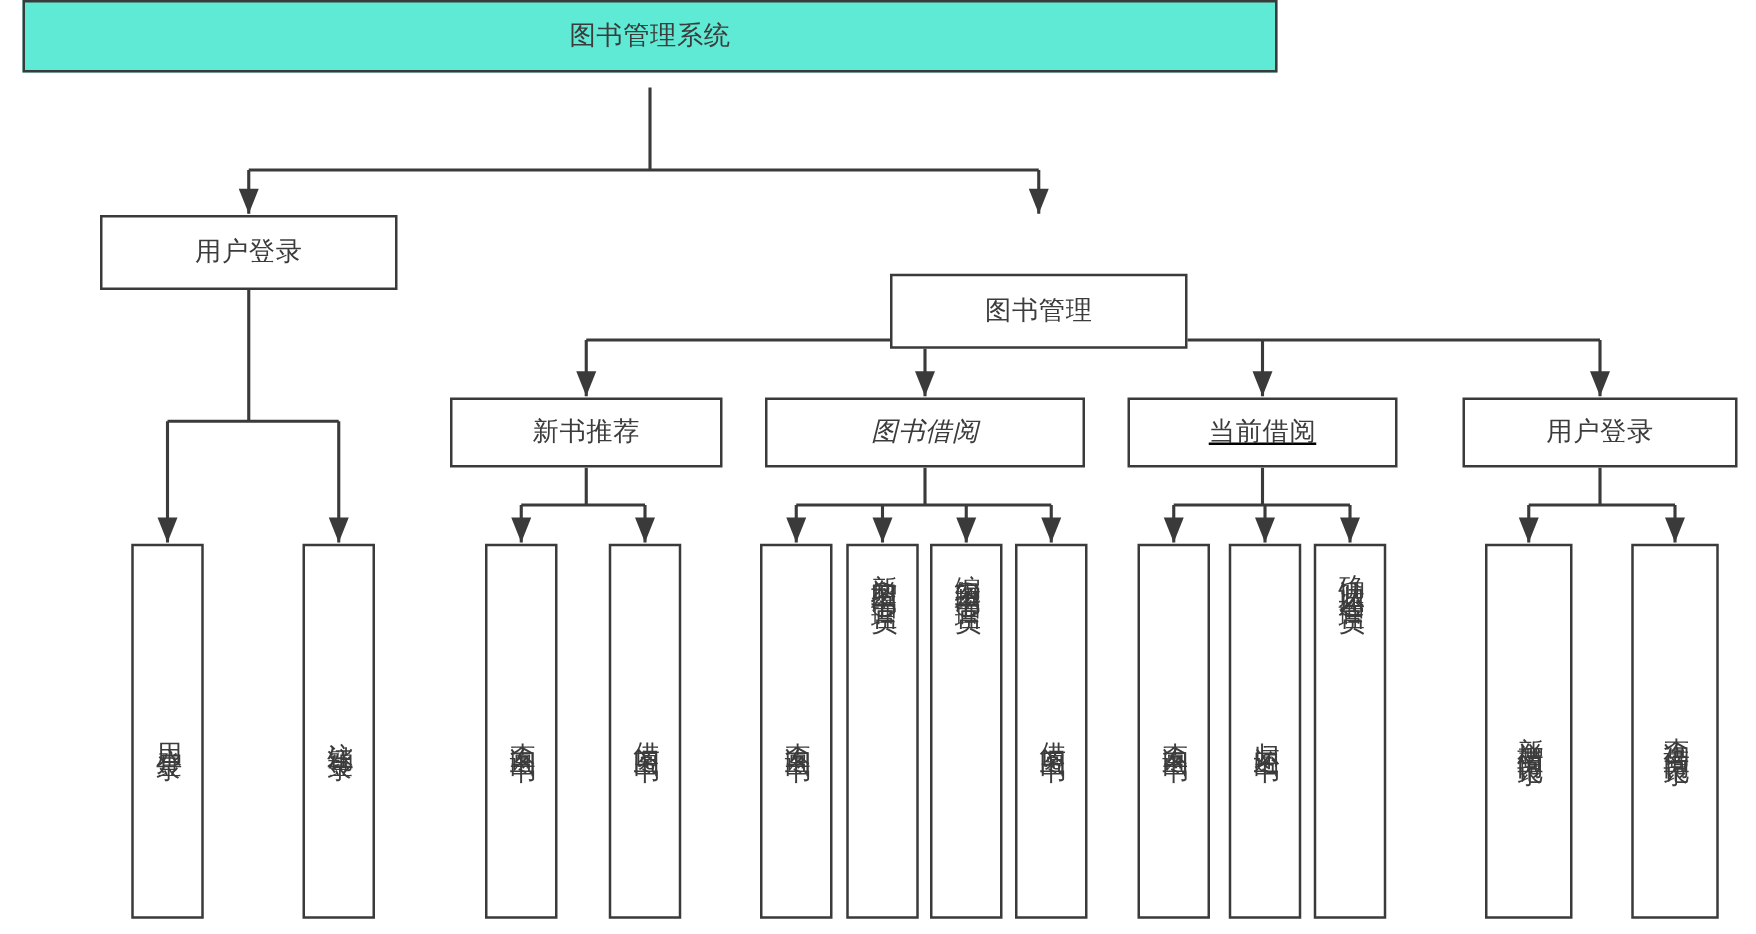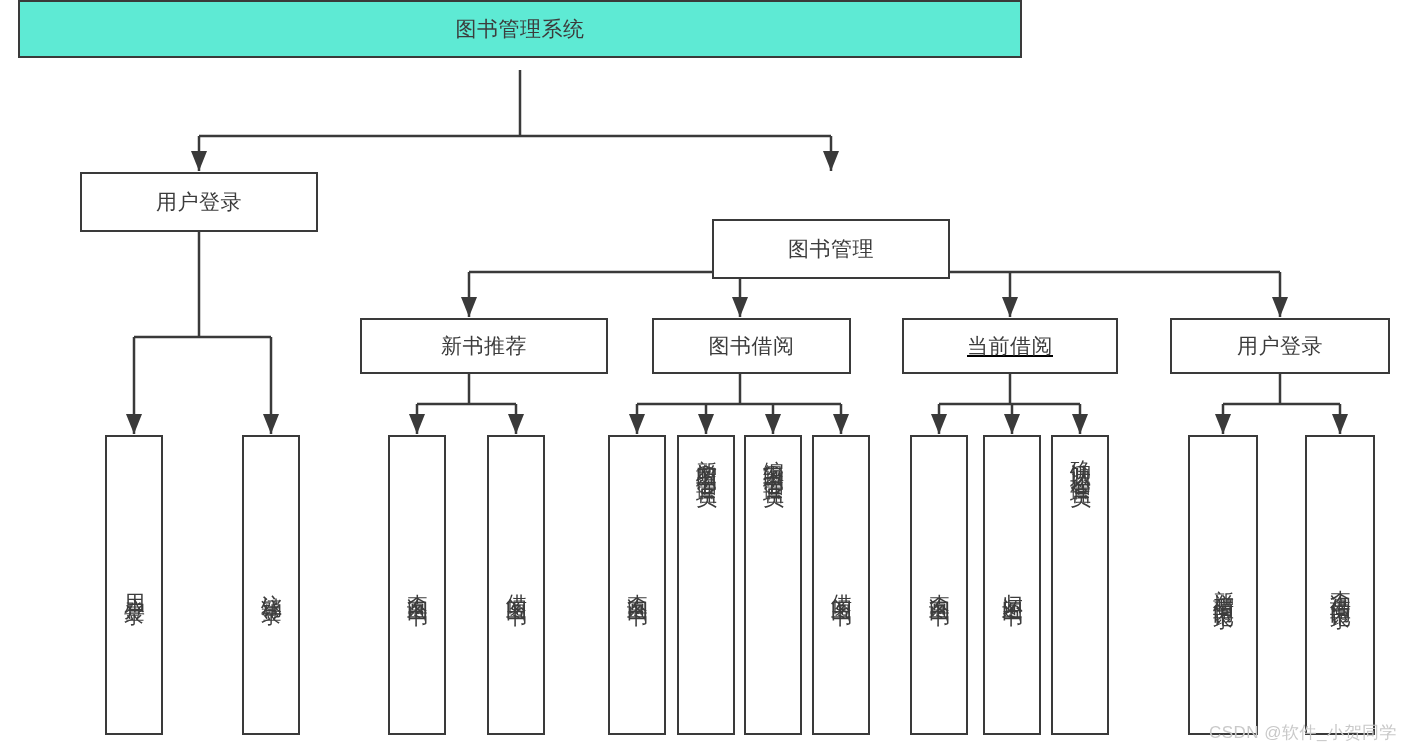--- a/index.html
+++ b/index.html
@@ -136,24 +136,24 @@
   <div id="nodes-layer">
       <div class="node-box horizontal centered" style="left: 18px; top: 0; width: 1004px; height: 58px; border-color: rgb(58, 58, 58); background: #5eead4;">
         <span class="node-label" style="color: rgb(60, 60, 60);">图书管理系统</span>
       </div>
       <div class="node-box horizontal centered" style="left: 80px; top: 172px; width: 238px; height: 60px; border-color: rgb(58, 58, 58); background: rgb(255, 255, 255);">
         <span class="node-label" style="color: rgb(60, 60, 60);">用户登录</span>
       </div>
       <div class="node-box horizontal centered" style="left: 712px; top: 172px; width: 238px; height: 60px; border-color: rgb(58, 58, 58); background: rgb(255, 255, 255); margin-top: 47px;">
         <span class="node-label" style="color: rgb(60, 60, 60);">图书管理</span>
       </div>
-      <div class="node-box horizontal centered" style="left: 360px; top: 318px; width: 248px; height: 56px; border-color: rgb(58, 58, 58); background: rgb(255, 255, 255);">
+      <div class="node-box horizontal centered" style="left: 360px; top: 318px; width: 218px; height: 56px; border-color: rgb(58, 58, 58); background: rgb(255, 255, 255);">
         <span class="node-label" style="color: rgb(60, 60, 60);">新书推荐</span>
       </div>
-      <div class="node-box horizontal centered" style="left: 652px; top: 318px; width: 199px; height: 56px; border-color: rgb(58, 58, 58); background: rgb(255, 255, 255);">
+      <div class="node-box horizontal centered" style="left: 612px; top: 318px; width: 256px; height: 56px; border-color: rgb(58, 58, 58); background: rgb(255, 255, 255); font-style: italic;">
         <span class="node-label" style="color: rgb(60, 60, 60);">图书借阅</span>
       </div>
       <div class="node-box horizontal centered" style="left: 902px; top: 318px; width: 216px; height: 56px; border-color: rgb(58, 58, 58); background: rgb(255, 255, 255); text-decoration: underline;">
         <span class="node-label" style="color: rgb(60, 60, 60);">当前借阅</span>
       </div>
       <div class="node-box horizontal centered" style="left: 1170px; top: 318px; width: 220px; height: 56px; border-color: rgb(58, 58, 58); background: rgb(255, 255, 255);">
         <span class="node-label" style="color: rgb(60, 60, 60);">用户登录</span>
       </div>
       <div class="node-box vertical centered" style="left: 105px; top: 435px; width: 58px; height: 300px; border-color: rgb(58, 58, 58); background: rgb(255, 255, 255);">
         <span class="node-label" style="color: rgb(60, 60, 60);">用户登录</span>
@@ -189,15 +189,14 @@
         <span class="node-label" style="color: rgb(60, 60, 60); padding-top: 6px;">确认归还（管理员）</span>
       </div>
       <div class="node-box vertical centered" style="left: 1188px; top: 435px; width: 70px; height: 300px; border-color: rgb(58, 58, 58); background: rgb(255, 255, 255);">
         <span class="node-label" style="color: rgb(60, 60, 60);">新增借阅记录</span>
       </div>
       <div class="node-box vertical centered" style="left: 1305px; top: 435px; width: 70px; height: 300px; border-color: rgb(58, 58, 58); background: rgb(255, 255, 255);">
         <span class="node-label" style="color: rgb(60, 60, 60);">查询借阅记录</span>
       </div>
     </div>
 
-  <div id="watermark">CSDN @软件_小贺同学</div>
 
 </div>
 
 </body></html>

